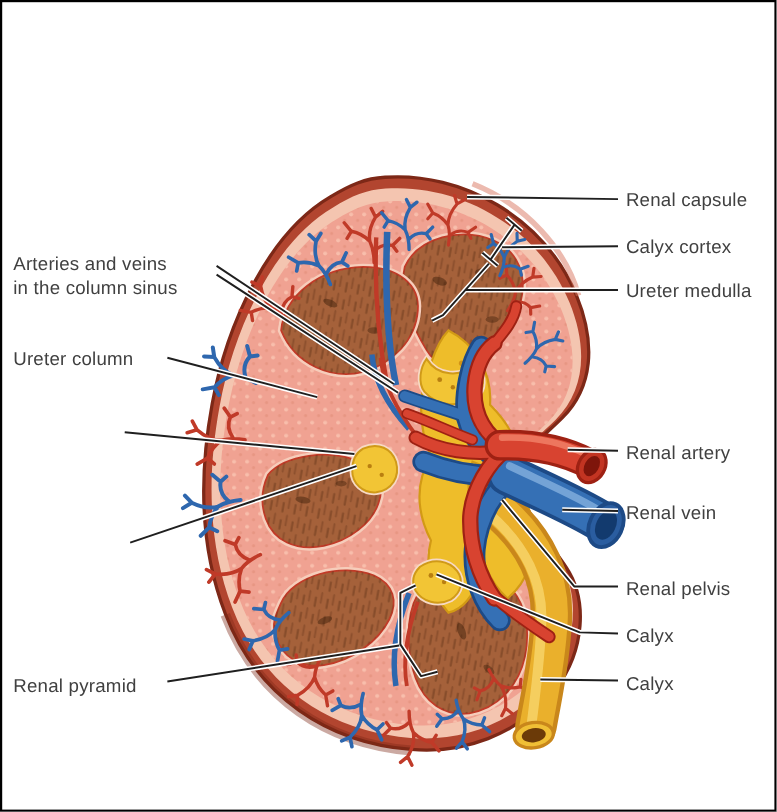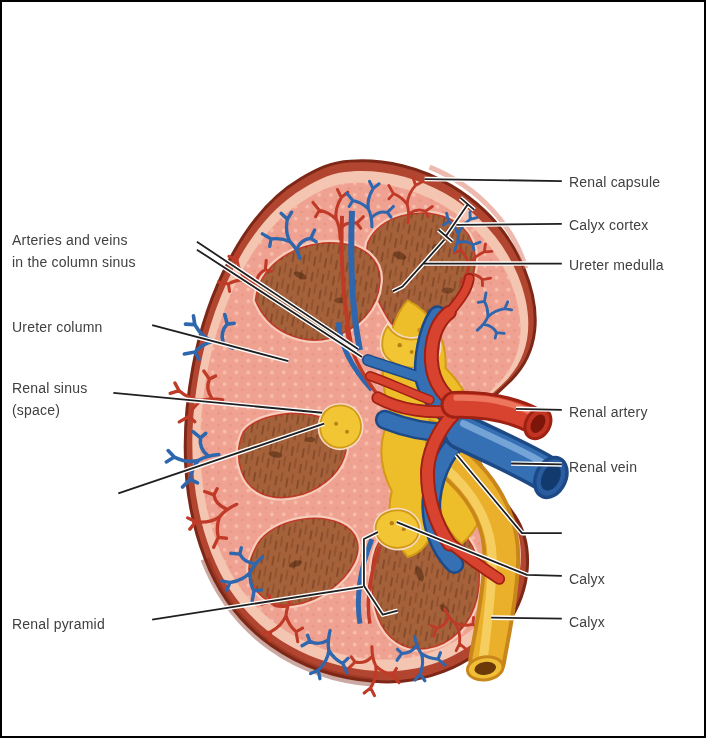--- a/index.html
+++ b/index.html
@@ -7,21 +7,21 @@
     position:relative;
     width:702px;height:734px;
     border:2px solid #000;
     background:#fff;
     overflow:hidden;
     font-family:"Liberation Sans",sans-serif;
   }
   .art{position:absolute;left:0;top:0;width:100%;height:100%;}
   .lbl{
     position:absolute;
-    font-size:14px;line-height:22px;
+    font-size:17px;line-height:22px;
     color:#404040;
     white-space:pre-line;
     letter-spacing:.2px;
   }
   .lbl.l{left:10px;}
   .lbl.r{left:567px;}
 </style>
 </head>
 <body>
 
@@ -269,25 +269,24 @@
         <use href="#ln-column"></use>
         <use href="#ln-sinus"></use>
         <use href="#ln-papilla"></use>
         <use href="#ln-pyramid"></use>
     </g>
   </svg>
 
   <div class="lbl l" style="top:227px">Arteries and veins
 in the column sinus</div>
   <div class="lbl l" style="top:314px">Ureter column</div>
-  <div class="lbl l" style="top:375px">Renal sinus
-(space)</div>
   <div class="lbl l" style="top:611px">Renal pyramid</div>
 
   <div class="lbl r" style="top:169px">Renal capsule</div>
   <div class="lbl r" style="top:212px">Calyx cortex</div>
   <div class="lbl r" style="top:252px">Ureter medulla</div>
   <div class="lbl r" style="top:399px">Renal artery</div>
   <div class="lbl r" style="top:454px">Renal vein</div>
+  <div class="lbl r" style="top:523px">Renal pelvis</div>
   <div class="lbl r" style="top:566px">Calyx</div>
   <div class="lbl r" style="top:609px">Calyx</div>
 
 </div>
 
 </body></html>

